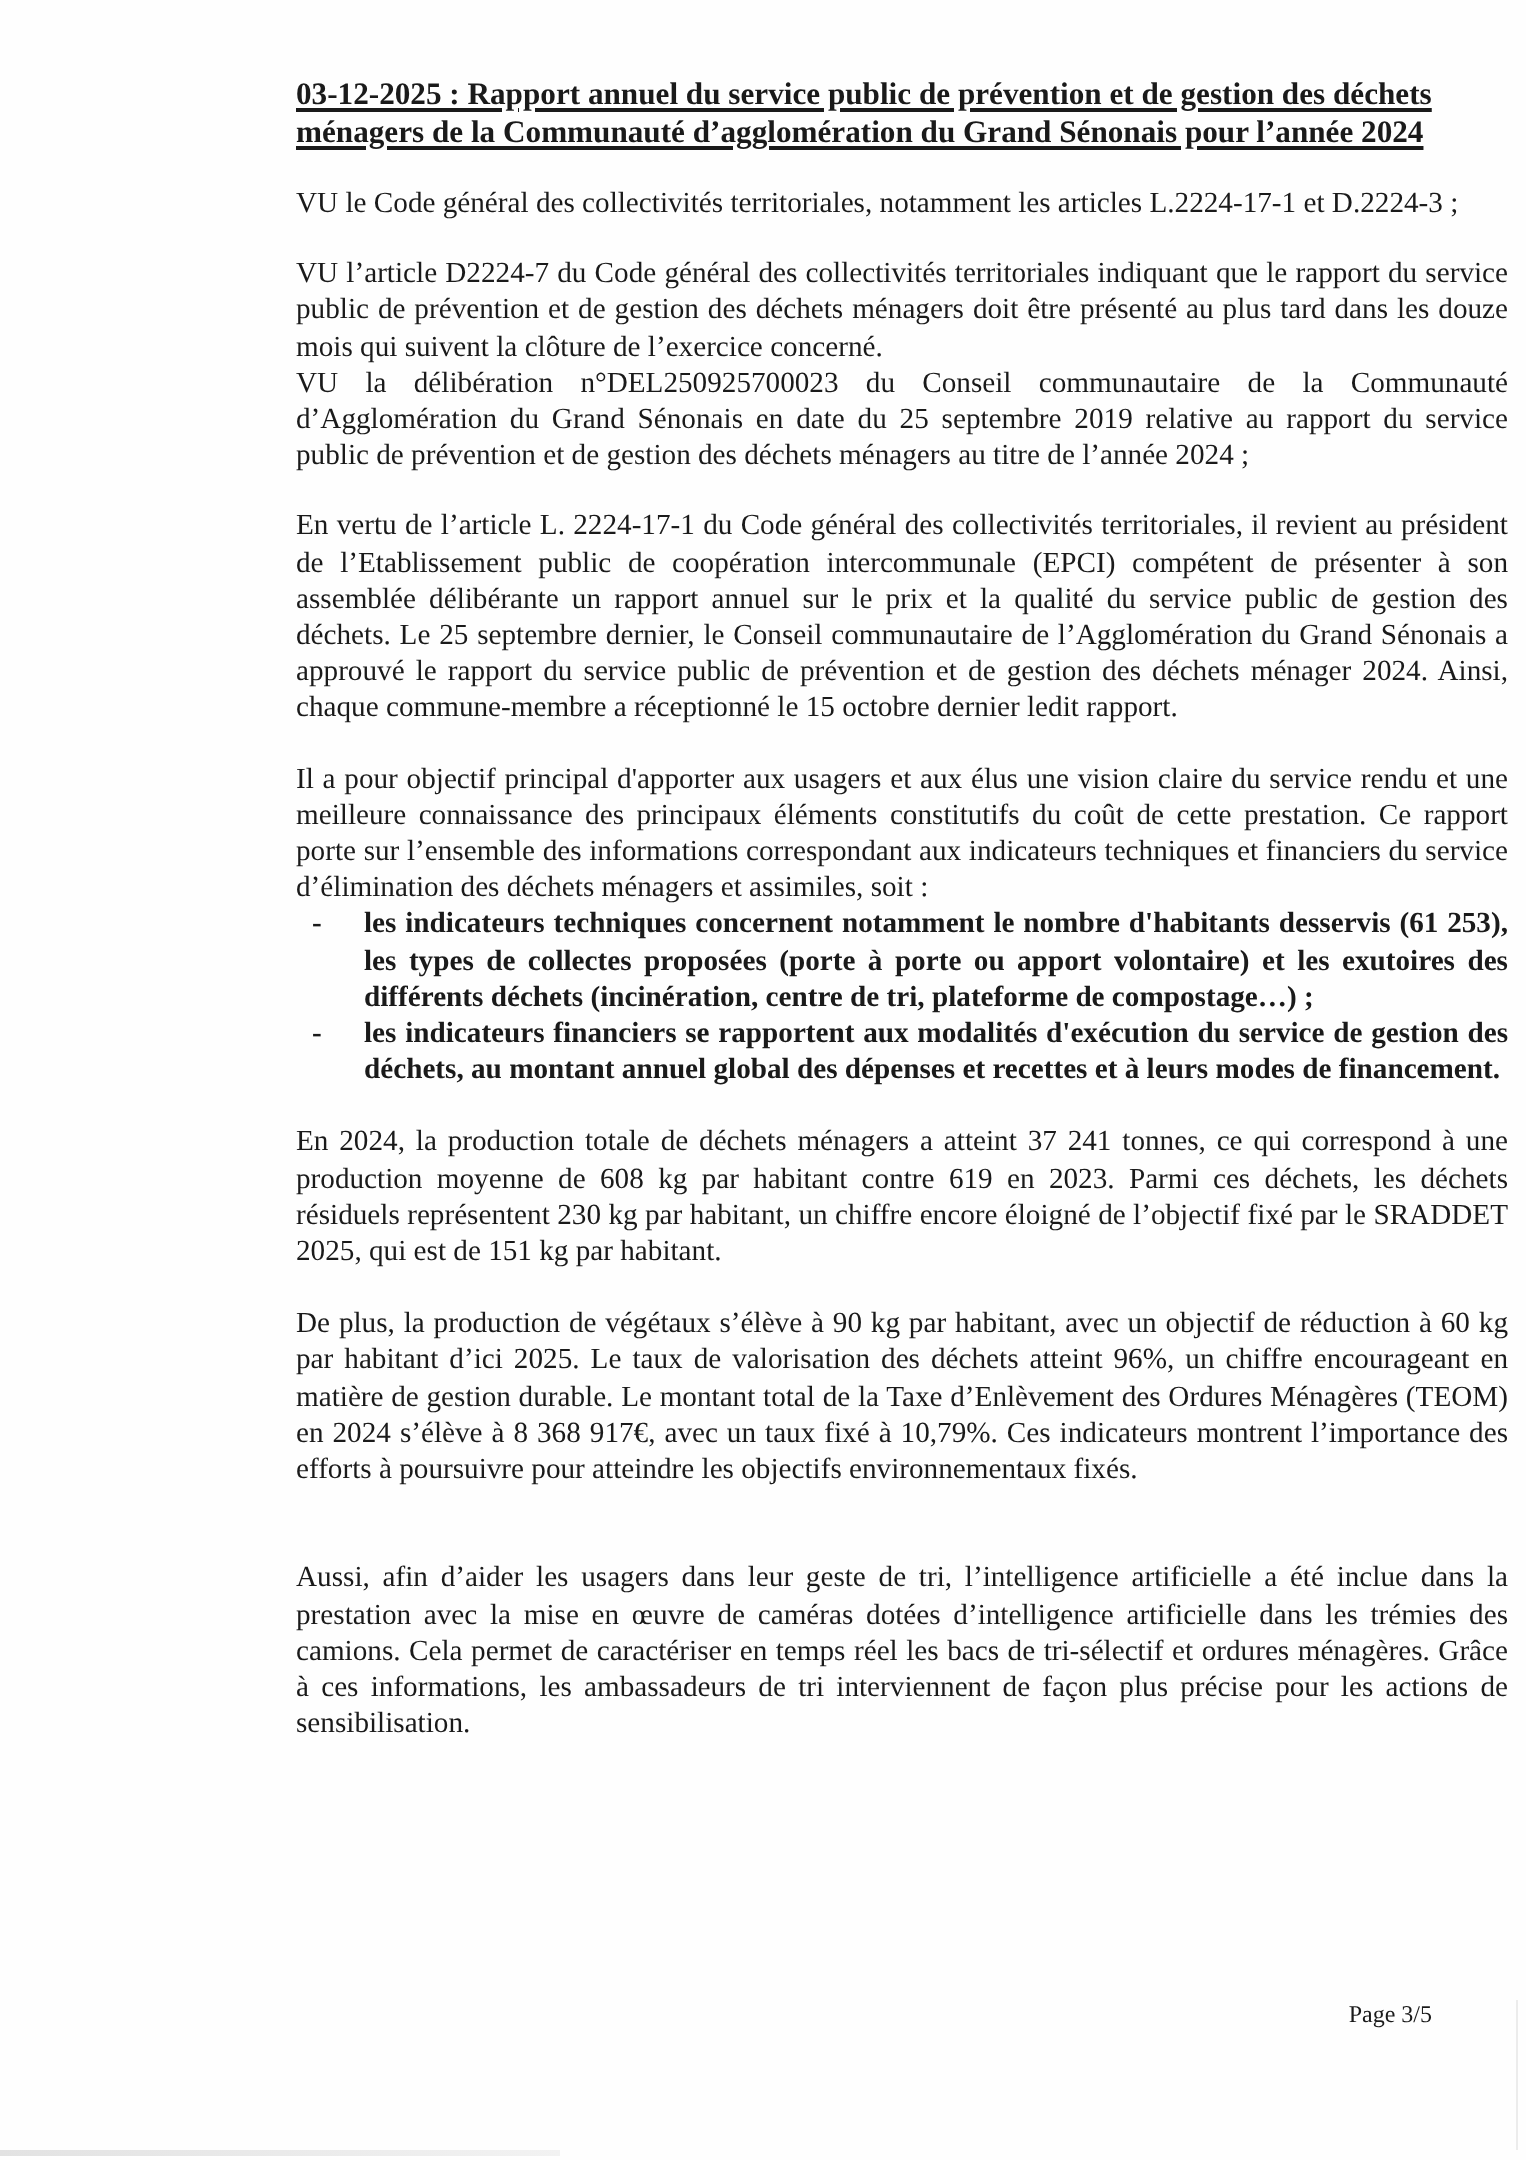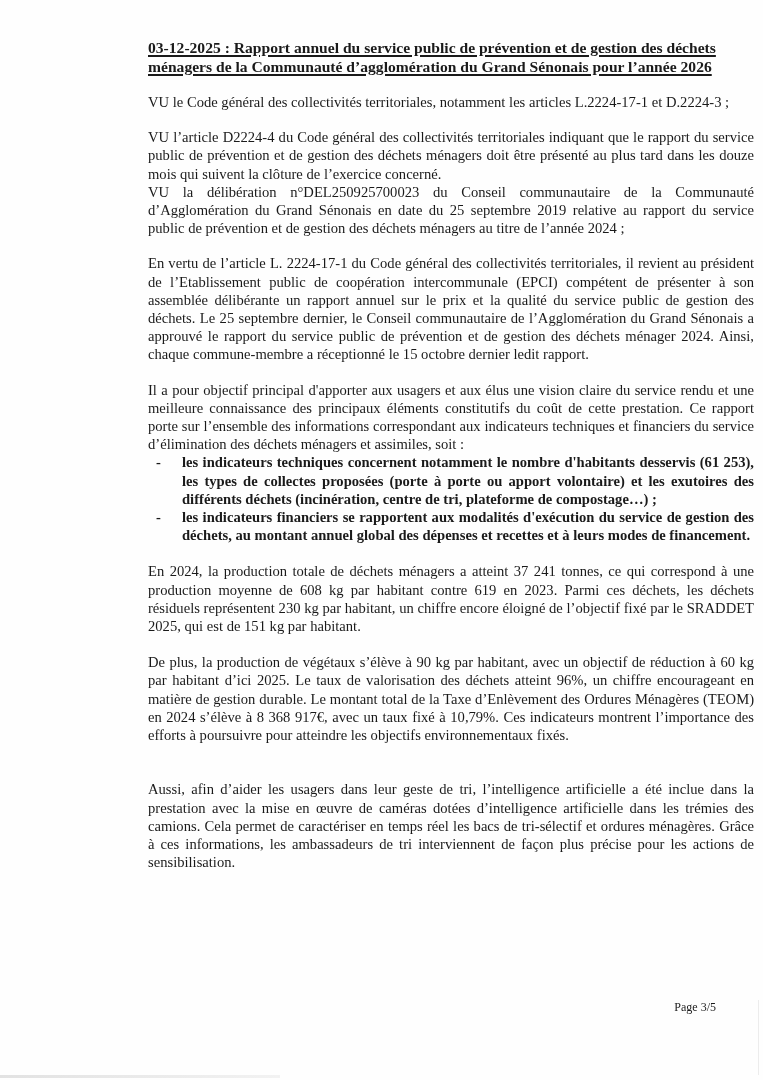--- a/index.html
+++ b/index.html
@@ -87,26 +87,26 @@
     }
   </style>
 </head>
 <body>
 
 <div class="page">
   <div class="content">
 
     <h1 class="title">
       <span>03-12-2025 : Rapport annuel du service public de prévention et de gestion des déchets</span><br>
-      <span>ménagers de la Communauté d’agglomération du Grand Sénonais pour l’année 2026</span>
+      <span>ménagers de la Communauté d’agglomération du Grand Sénonais pour l’année 2024</span>
     </h1>
 
     <p>VU le Code général des collectivités territoriales, notamment les articles L.2224-17-1 et D.2224-3 ;</p>
     <div class="gap"></div>
-    <p>VU l’article D2224-4 du Code général des collectivités territoriales indiquant que le rapport du service public de prévention et de gestion des déchets ménagers doit être présenté au plus tard dans les douze mois qui suivent la clôture de l’exercice concerné.</p>
+    <p>VU l’article D2224-7 du Code général des collectivités territoriales indiquant que le rapport du service public de prévention et de gestion des déchets ménagers doit être présenté au plus tard dans les douze mois qui suivent la clôture de l’exercice concerné.</p>
     <p>VU la délibération n°DEL250925700023 du Conseil communautaire de la Communauté d’Agglomération du Grand Sénonais en date du 25 septembre 2019 relative au rapport du service public de prévention et de gestion des déchets ménagers au titre de l’année 2024 ;</p>
 
     <div class="gap"></div>
     <p>En vertu de l’article L. 2224-17-1 du Code général des collectivités territoriales, il revient au président de l’Etablissement public de coopération intercommunale (EPCI) compétent de présenter à son assemblée délibérante un rapport annuel sur le prix et la qualité du service public de gestion des déchets. Le 25 septembre dernier, le Conseil communautaire de l’Agglomération du Grand Sénonais a approuvé le rapport du service public de prévention et de gestion des déchets ménager 2024. Ainsi, chaque commune-membre a réceptionné le 15 octobre dernier ledit rapport.</p>
 
     <div class="gap"></div>
     <p>Il a pour objectif principal d'apporter aux usagers et aux élus une vision claire du service rendu et une meilleure connaissance des principaux éléments constitutifs du coût de cette prestation. Ce rapport porte sur l’ensemble des informations correspondant aux indicateurs techniques et financiers du service d’élimination des déchets ménagers et assimiles, soit :</p>
     <ul class="bullets">
       <li>les indicateurs techniques concernent notamment le nombre d'habitants desservis (61 253), les types de collectes proposées (porte à porte ou apport volontaire) et les exutoires des différents déchets (incinération, centre de tri, plateforme de compostage…) ;</li>
       <li>les indicateurs financiers se rapportent aux modalités d'exécution du service de gestion des déchets, au montant annuel global des dépenses et recettes et à leurs modes de financement.</li>

